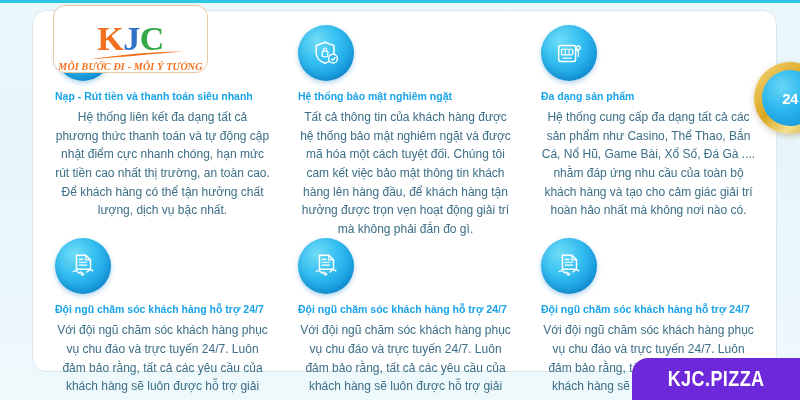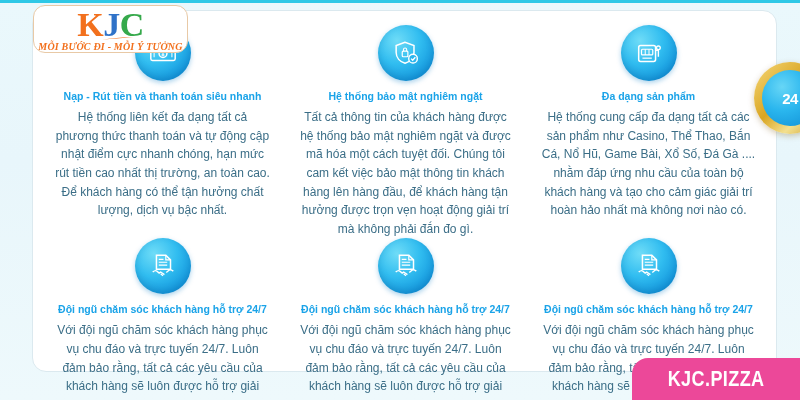--- a/index.html
+++ b/index.html
@@ -33,32 +33,32 @@
     width: 745px;
     height: 362px;
     background: #ffffff;
     border: 1px solid #dbe9ef;
     border-radius: 14px;
   }
 
   
   .logo-card {
     position: absolute;
-    left: 0;
+    left: 20px;
     top: -6px;
     width: 155px;
-    height: 48px;
+    height: 68px;
     background: #ffffff;
     border: 1px solid #e8c9a6;
     border-radius: 12px;
     z-index: 30;
     display: flex;
     flex-direction: column;
     align-items: center;
-    justify-content: flex-start;
+    justify-content: flex-end;
     overflow: hidden;
   }
   .logo-word {
     font-family: "Liberation Serif", serif;
     font-size: 34px;
     font-weight: 700;
     line-height: 1;
     letter-spacing: -0.5px;
     margin-top: 2px;
   }
@@ -90,21 +90,21 @@
     height: 362px;
     display: grid;
     grid-template-columns: repeat(3, 1fr);
     grid-template-rows: repeat(2, 1fr);
     padding: 14px 8px 12px 8px;
   }
 
   .feature {
     display: flex;
     flex-direction: column;
-    align-items: center;
+    align-items: flex-start;
     padding: 0 14px;
     text-align: center;
   }
 
   .icon-wrap {
     width: 56px;
     height: 56px;
     border-radius: 50%;
     background:
       radial-gradient(circle at 34% 28%, #6fdcf7 0%, #31bdf0 42%, #1497dd 78%, #0f82c7 100%);
@@ -161,21 +161,21 @@
     letter-spacing: -0.5px;
   }
 
   
   .brand-tab {
     position: absolute;
     right: 0;
     bottom: 0;
     width: 168px;
     height: 42px;
-    background: #ec4899;
+    background: #6d28d9;
     border-top-left-radius: 16px;
     display: flex;
     align-items: center;
     justify-content: center;
     z-index: 50;
   }
   .brand-tab-text {
     color: #ffffff;
     font-size: 22px;
     font-weight: 700;

